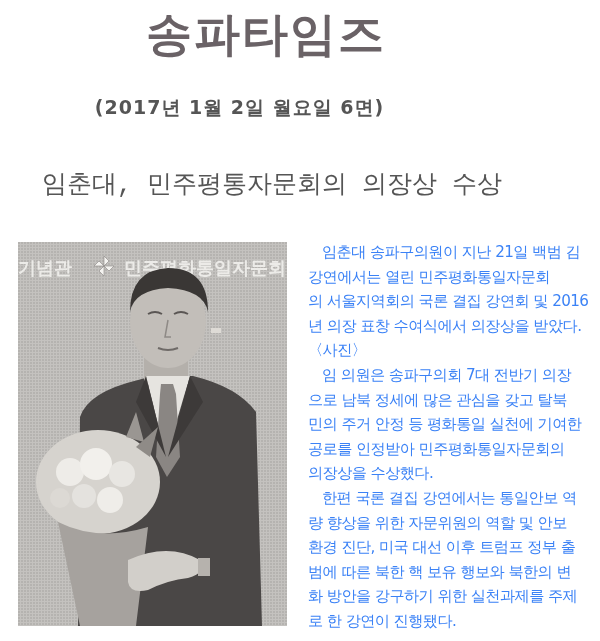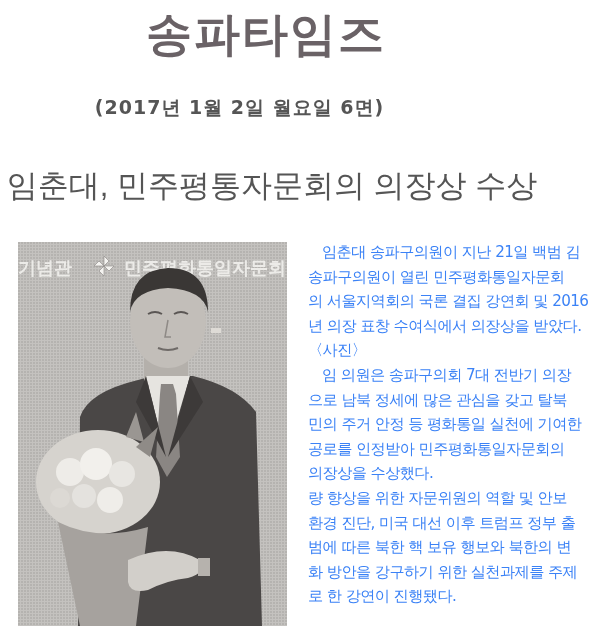--- a/index.html
+++ b/index.html
@@ -40,22 +40,22 @@
       letter-spacing: 1px;
       color: #555;
       line-height: 24px;
     }
     .headline {
       position: absolute;
       left: 0;
       top: 168px;
       width: 544px;
       text-align: center;
-      font-family: Liberation Sans, sans-serif;
-      font-size: 31px;
+      font-family: Liberation Mono, monospace;
+      font-size: 25px;
       color: #555;
       line-height: 36px;
       letter-spacing: 0px;
     }
     .photo {
       position: absolute;
       left: 18px;
       top: 242px;
       width: 269px;
       height: 384px;
@@ -175,27 +175,28 @@
 
     <path d="M40 280 Q80 300 130 285 L118 384 L62 384 Z" fill="#a6a29e"></path>
 
     <path d="M110 318 Q150 300 182 318 Q190 330 170 336 Q150 338 130 348 Q112 352 110 340 Z" fill="#d2cfca"></path>
     <rect x="180" y="316" width="12" height="18" fill="#b6b2ad"></rect>
   </svg>
 </div>
 
 <div class="body-text">
   <span class="line indent">임춘대 송파구의원이 지난 21일 백범 김</span>
-  <span class="line">송파구의원이 열린 민주평화통일자문회</span>
+  <span class="line">강연에서는 열린 민주평화통일자문회</span>
   <span class="line">의 서울지역회의 국론 결집 강연회 및 2016</span>
   <span class="line">년 의장 표창 수여식에서 의장상을 받았다.</span>
   <span class="line">〈사진〉</span>
   <span class="line indent">임 의원은 송파구의회 7대 전반기 의장</span>
   <span class="line">으로 남북 정세에 많은 관심을 갖고 탈북</span>
   <span class="line">민의 주거 안정 등 평화통일 실천에 기여한</span>
   <span class="line">공로를 인정받아 민주평화통일자문회의</span>
   <span class="line">의장상을 수상했다.</span>
+  <span class="line indent">한편 국론 결집 강연에서는 통일안보 역</span>
   <span class="line">량 향상을 위한 자문위원의 역할 및 안보</span>
   <span class="line">환경 진단, 미국 대선 이후 트럼프 정부 출</span>
   <span class="line">범에 따른 북한 핵 보유 행보와 북한의 변</span>
   <span class="line">화 방안을 강구하기 위한 실천과제를 주제</span>
   <span class="line">로 한 강연이 진행됐다.</span>
 </div>
 
 </body></html>

